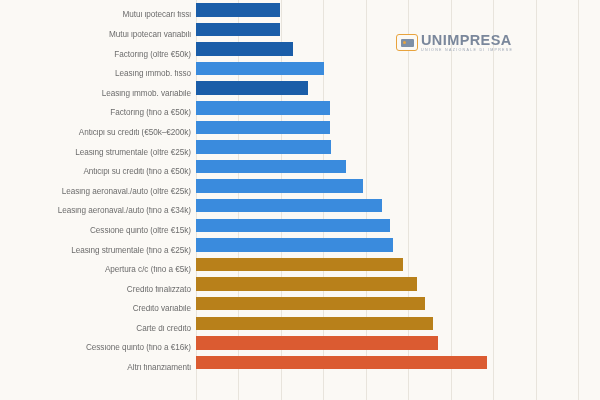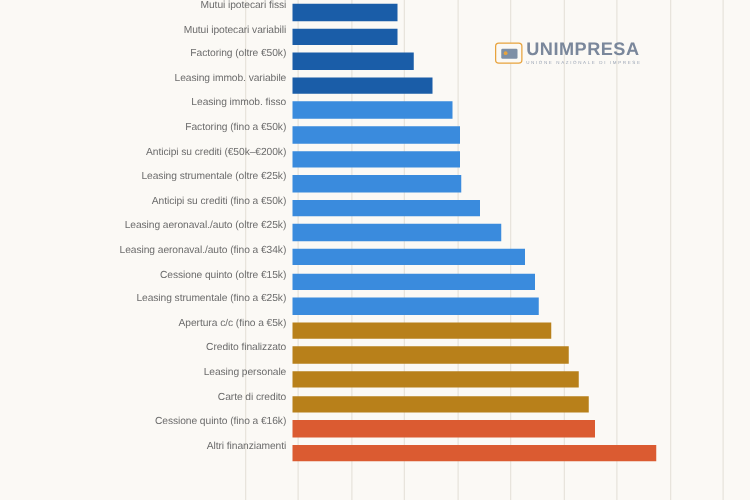--- a/index.html
+++ b/index.html
@@ -43,23 +43,22 @@
     position: absolute;
     left: 0;
     top: 0;
     width: 600px;
   }
 
   .row {
     position: relative;
     height: 19.6px;
     display: flex;
-    align-items: flex-start;
+    align-items: flex-end;
     box-sizing: border-box;
-    margin-left: 38px;
   }
 
   .row-label {
     width: 191px;
     padding-right: 0px;
     text-align: right;
     font-size: 8.2px;
     color: #6d6d6d;
     white-space: nowrap;
     overflow: hidden;
@@ -170,32 +169,32 @@
           <div class="bar" style="width: 83.952px; background: rgb(26, 93, 168);"></div>
         </div>
       </div>
       <div class="row">
         <div class="row-label">Factoring (oltre €50k)</div>
         <div class="bar-cell">
           <div class="bar" style="width: 97.096px; background: rgb(26, 93, 168);"></div>
         </div>
       </div>
       <div class="row">
+        <div class="row-label">Leasing immob. fisso</div>
+        <div class="bar-cell">
+          <div class="bar" style="width: 128.472px; background: rgb(58, 139, 221);"></div>
+        </div>
+      </div>
+      <div class="row">
         <div class="row-label">Leasing immob. variabile</div>
         <div class="bar-cell">
           <div class="bar" style="width: 112.36px; background: rgb(26, 93, 168);"></div>
         </div>
       </div>
       <div class="row">
-        <div class="row-label">Leasing immob. fisso</div>
-        <div class="bar-cell">
-          <div class="bar" style="width: 128.472px; background: rgb(58, 139, 221);"></div>
-        </div>
-      </div>
-      <div class="row">
         <div class="row-label">Factoring (fino a €50k)</div>
         <div class="bar-cell">
           <div class="bar" style="width: 134.408px; background: rgb(58, 139, 221);"></div>
         </div>
       </div>
       <div class="row">
         <div class="row-label">Anticipi su crediti (€50k–€200k)</div>
         <div class="bar-cell">
           <div class="bar" style="width: 134.408px; background: rgb(58, 139, 221);"></div>
         </div>
@@ -242,21 +241,21 @@
           <div class="bar" style="width: 206.912px; background: rgb(184, 128, 26);"></div>
         </div>
       </div>
       <div class="row">
         <div class="row-label">Credito finalizzato</div>
         <div class="bar-cell">
           <div class="bar" style="width: 220.904px; background: rgb(184, 128, 26);"></div>
         </div>
       </div>
       <div class="row">
-        <div class="row-label">Leasing personale</div>
+        <div class="row-label">Credito variabile</div>
         <div class="bar-cell">
           <div class="bar" style="width: 228.96px; background: rgb(184, 128, 26);"></div>
         </div>
       </div>
       <div class="row">
         <div class="row-label">Carte di credito</div>
         <div class="bar-cell">
           <div class="bar" style="width: 237.44px; background: rgb(184, 128, 26);"></div>
         </div>
       </div>

